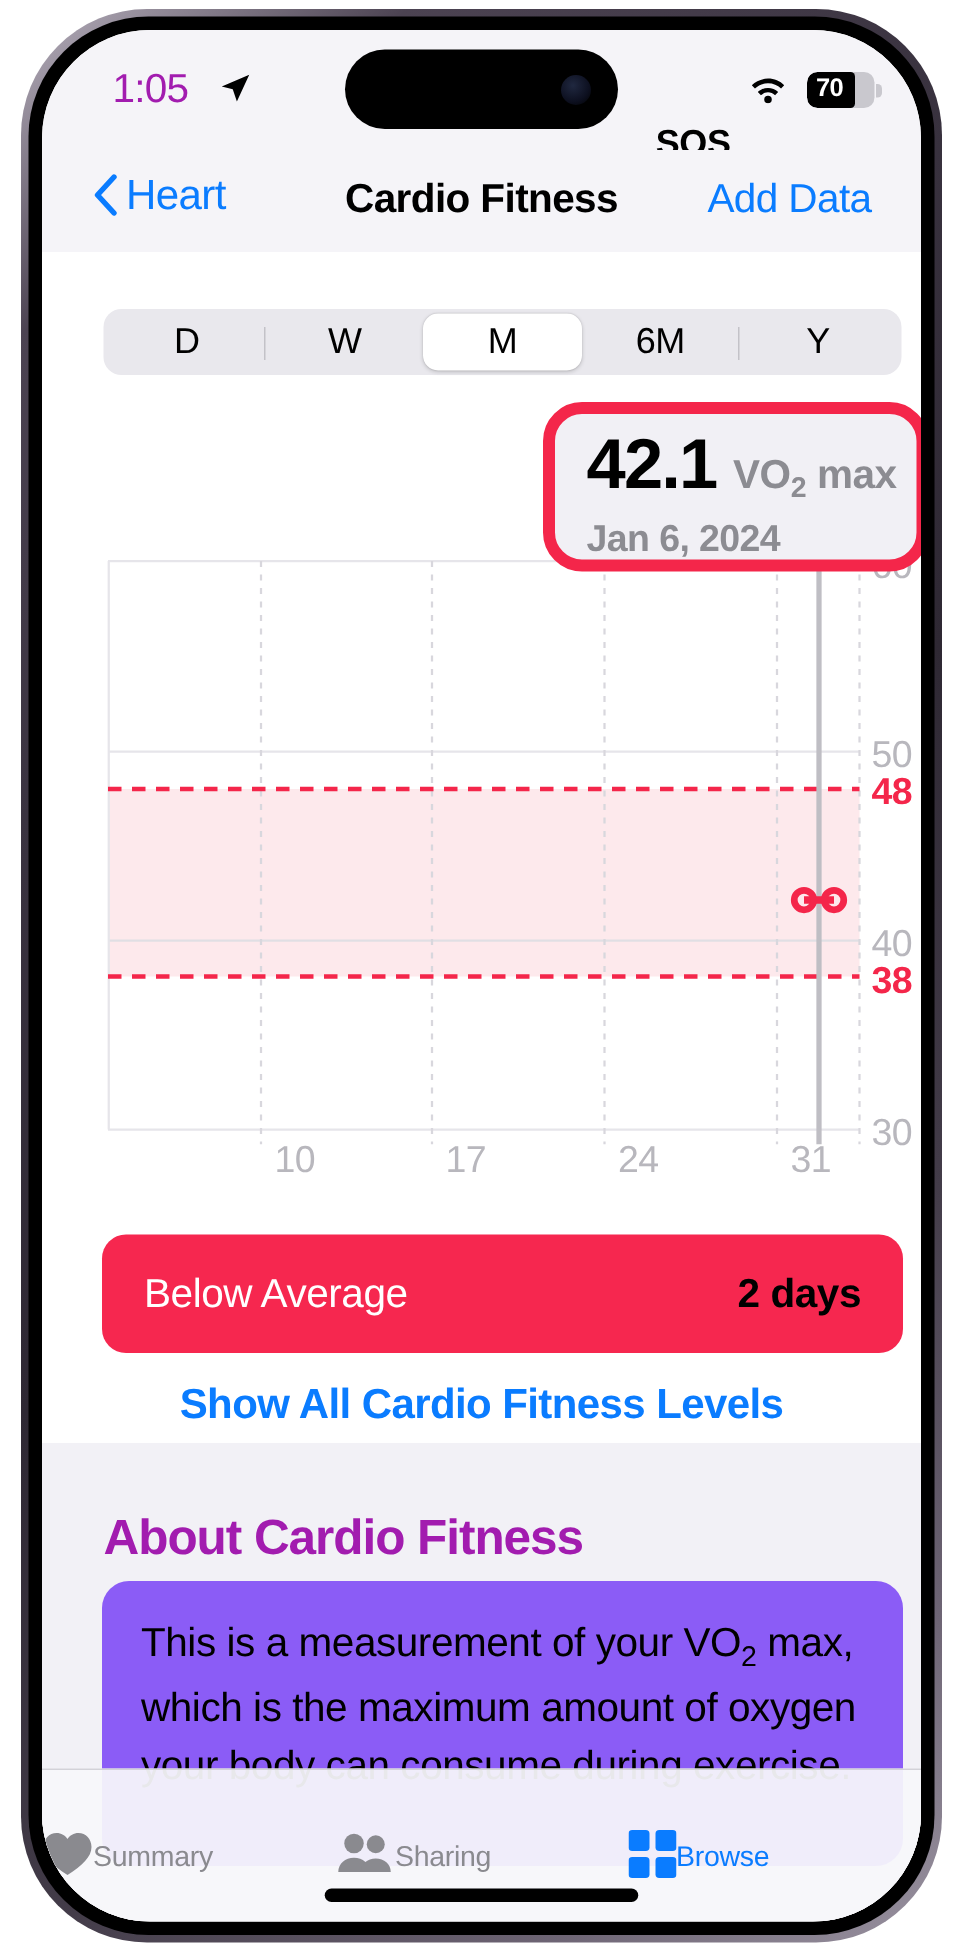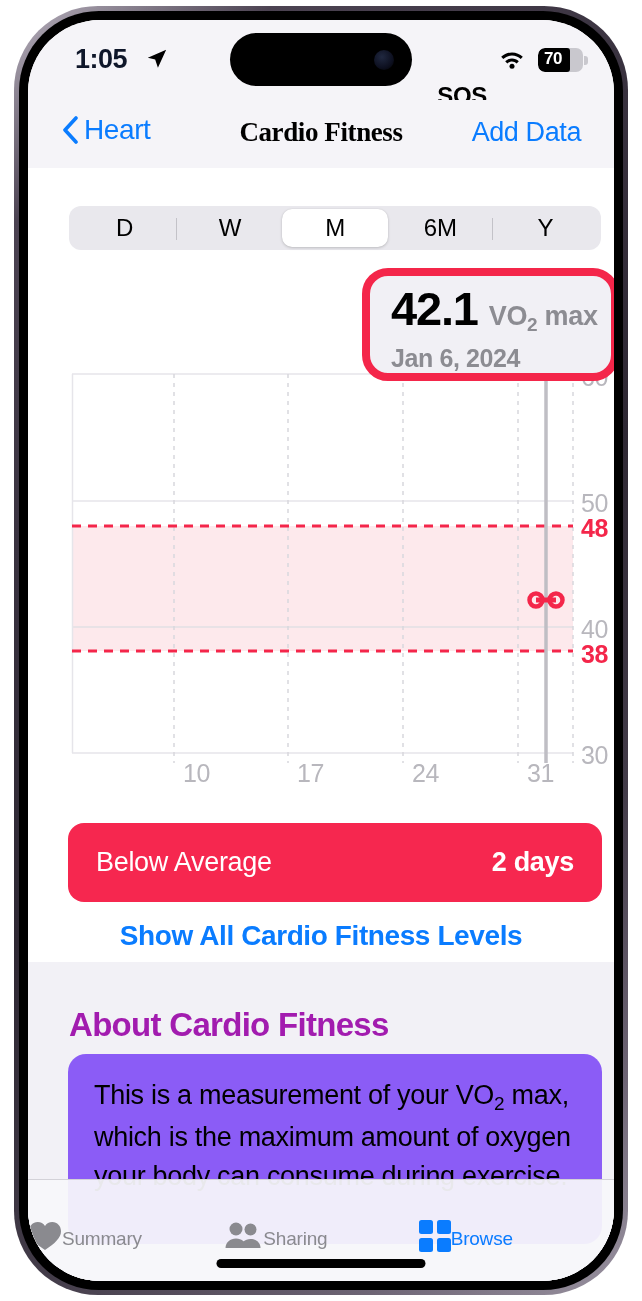--- a/index.html
+++ b/index.html
@@ -34,21 +34,21 @@
   }
 
   
   #status-bar {
     position: absolute; left: 0; top: 0;
     width: 100%; height: 80px;
     background: #f5f4f8;
   }
   #status-time {
     position: absolute; left: 47px; top: 24px;
-    font-size: 27px; font-weight: bold; color: #0f172a;
+    font-size: 27px; font-weight: normal; color: #a21caf;
     letter-spacing: -0.5px;
   }
   #location-arrow {
     position: absolute; left: 118px; top: 28px;
     width: 22px; height: 22px;
   }
   #dynamic-island {
     position: absolute; left: 50%; top: 13px;
     transform: translateX(-50%);
     width: 182px; height: 53px;
@@ -107,21 +107,21 @@
     position: absolute; left: 34px; top: 14px;
     display: flex; align-items: center; gap: 6px;
     cursor: pointer;
   }
   #back-chevron { width: 16px; height: 28px; }
   #back-label { font-size: 28px; color: #0a7cff; letter-spacing: -0.4px; }
   #nav-title {
     position: absolute; left: 50%; top: 17px;
     transform: translateX(-50%);
     font-size: 27px; font-weight: bold; color: #000;
-    letter-spacing: -0.4px; white-space: nowrap; font-family: Liberation Serif, serif;
+    letter-spacing: -0.4px; white-space: nowrap;
   }
   #add-data-button {
     position: absolute; right: 33px; top: 17px;
     font-size: 27px; color: #0a7cff; letter-spacing: -0.4px;
     cursor: pointer;
   }
 
   
   #content {
     position: absolute; left: 0; top: 148px;
@@ -204,21 +204,21 @@
     position: absolute; left: 40px; top: 655px;
     width: 534px; height: 79px;
     border-radius: 16px;
     background: #f6274f;
     display: flex; align-items: center;
     justify-content: space-between;
     padding: 0 28px;
     cursor: pointer;
   }
   #banner-label { font-size: 27px; color: #ffffff; letter-spacing: -0.3px; }
-  #banner-value { font-size: 27px; font-weight: bold; color: #ffffff; letter-spacing: -0.3px; }
+  #banner-value { font-size: 27px; font-weight: bold; color: #000000; letter-spacing: -0.3px; }
 
   #show-all-link {
     position: absolute; left: 0; top: 752px;
     width: 100%;
     text-align: center;
     font-size: 28px; font-weight: bold; color: #0a7cff;
     letter-spacing: -0.4px;
     cursor: pointer;
   }
 

